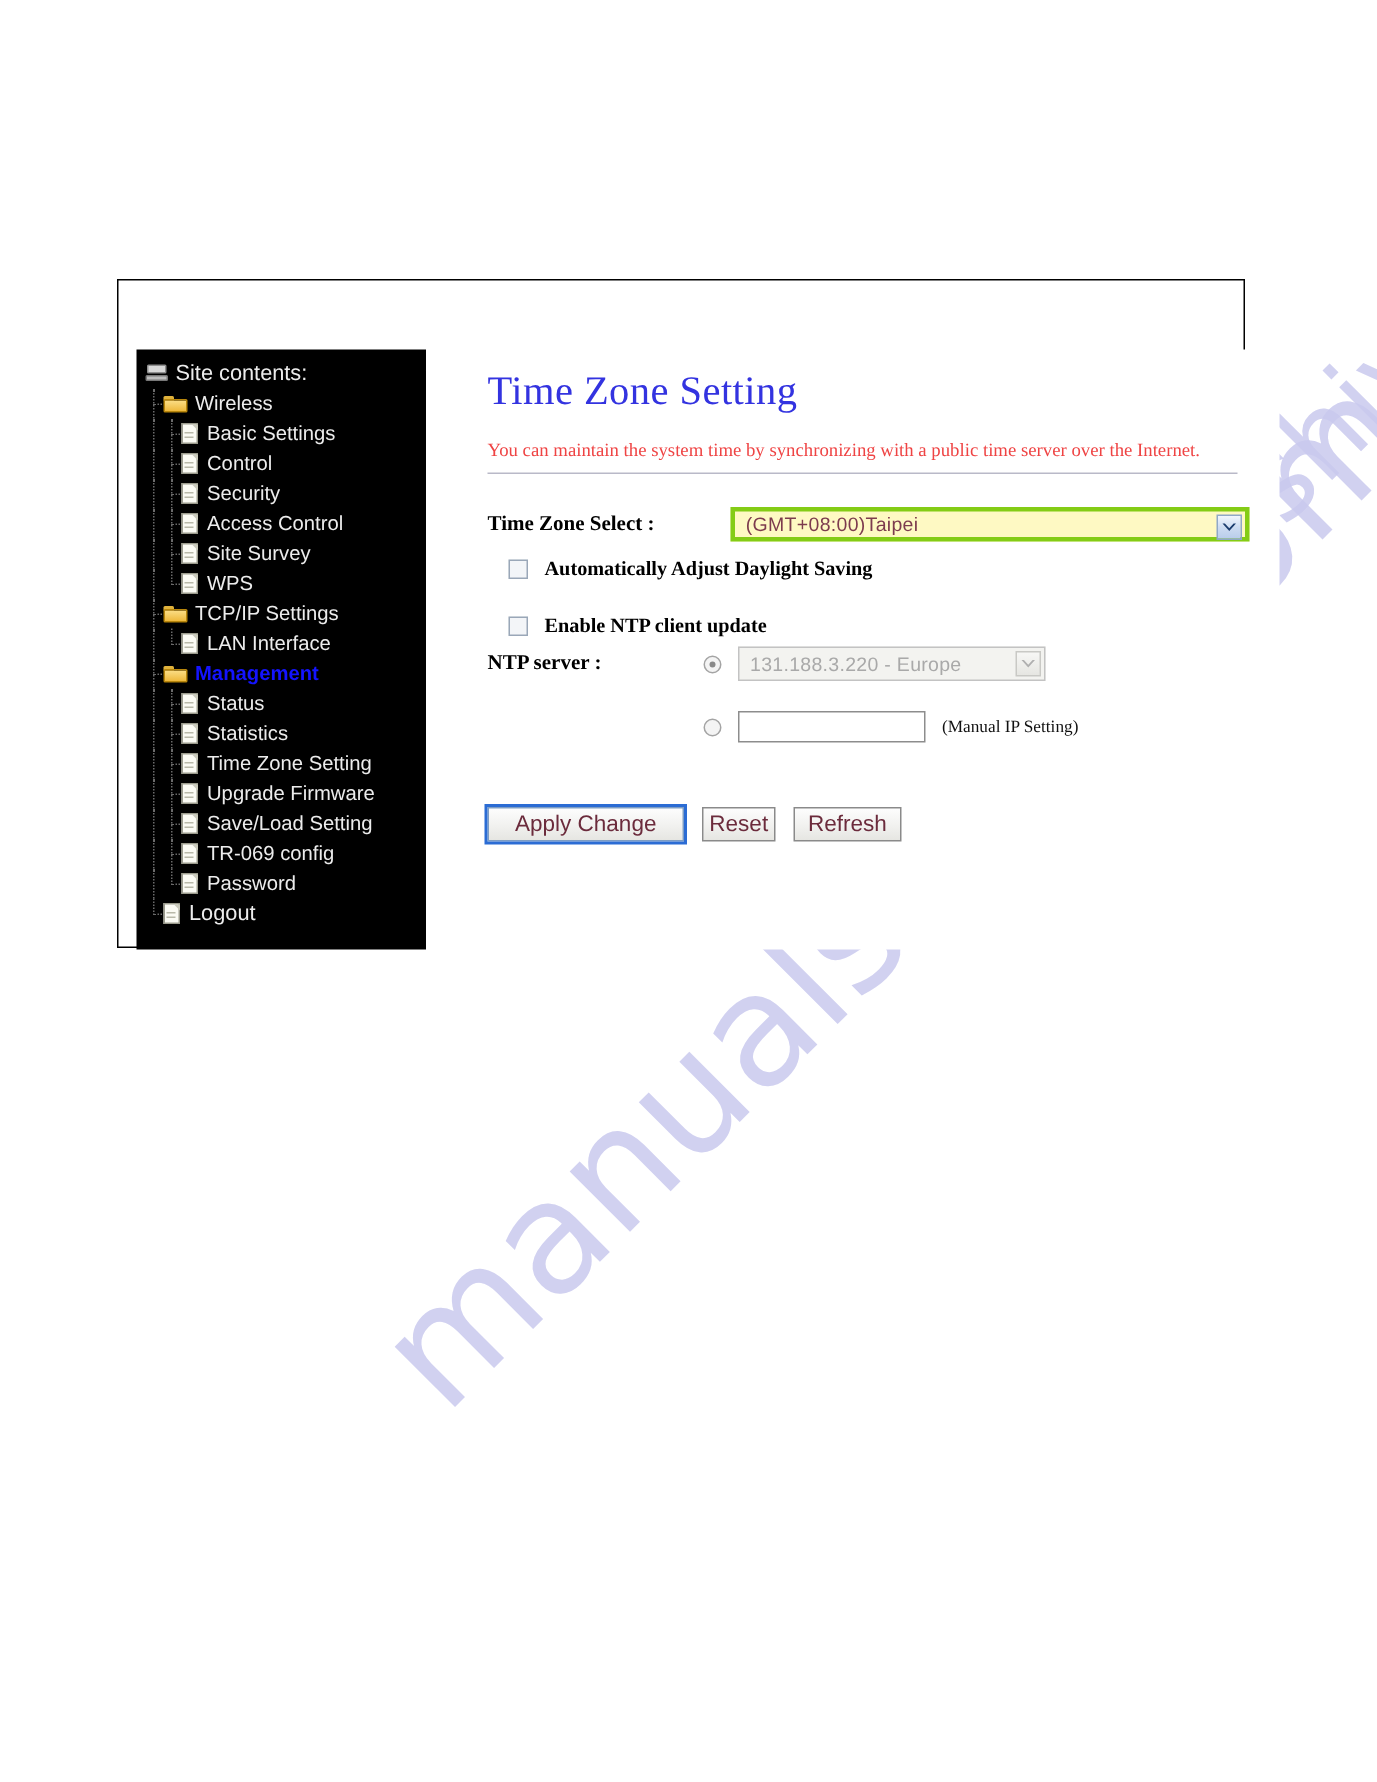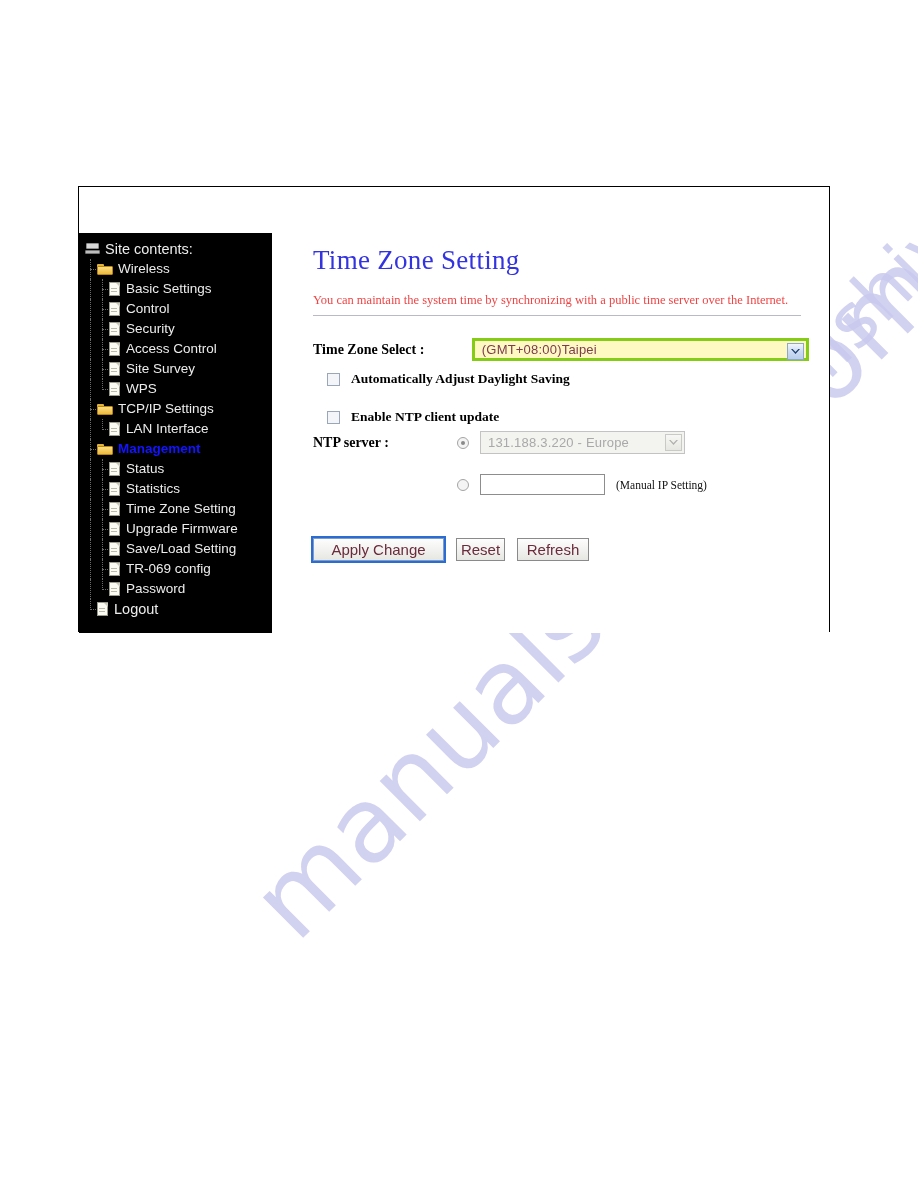--- a/index.html
+++ b/index.html
@@ -86,24 +86,25 @@
     font-weight: bold;
     font-size: 29px;
     letter-spacing: .5px;
     text-shadow: 1px 1px 2px rgba(0,0,0,.6);
     z-index: 2;
   }
 
   
   #body-area {
     position: absolute;
-    left: 0;
+    left: 12px;
     top: 46px;
     width: 100%;
     height: 400px;
+    padding-left: 12px;
   }
 
   
   #sidebar {
     position: absolute;
     left: 0;
     top: 0;
     width: 193px;
     height: 100%;
     background: #000000;

